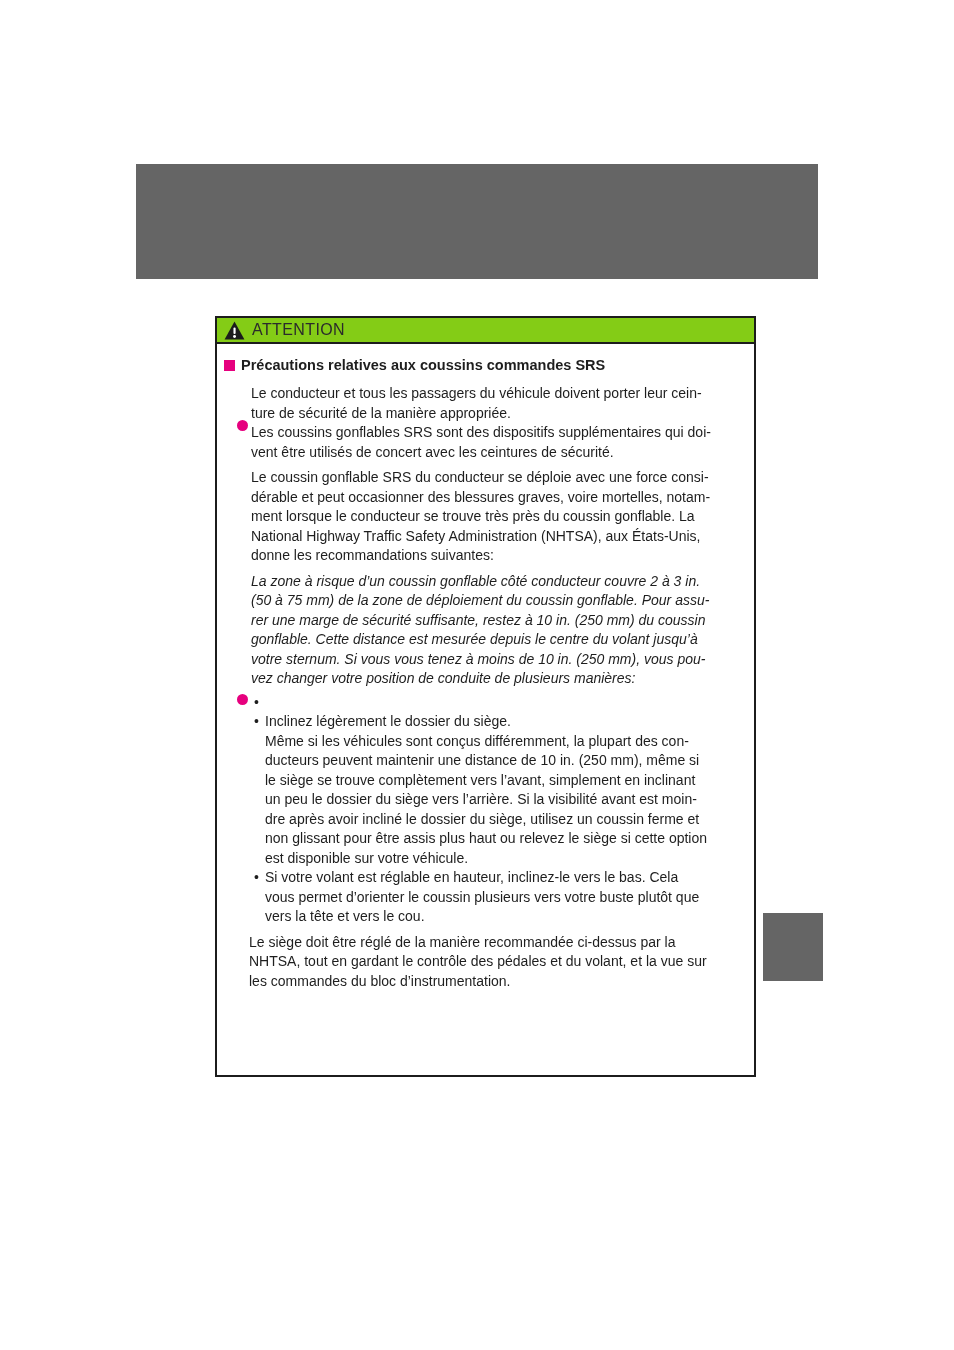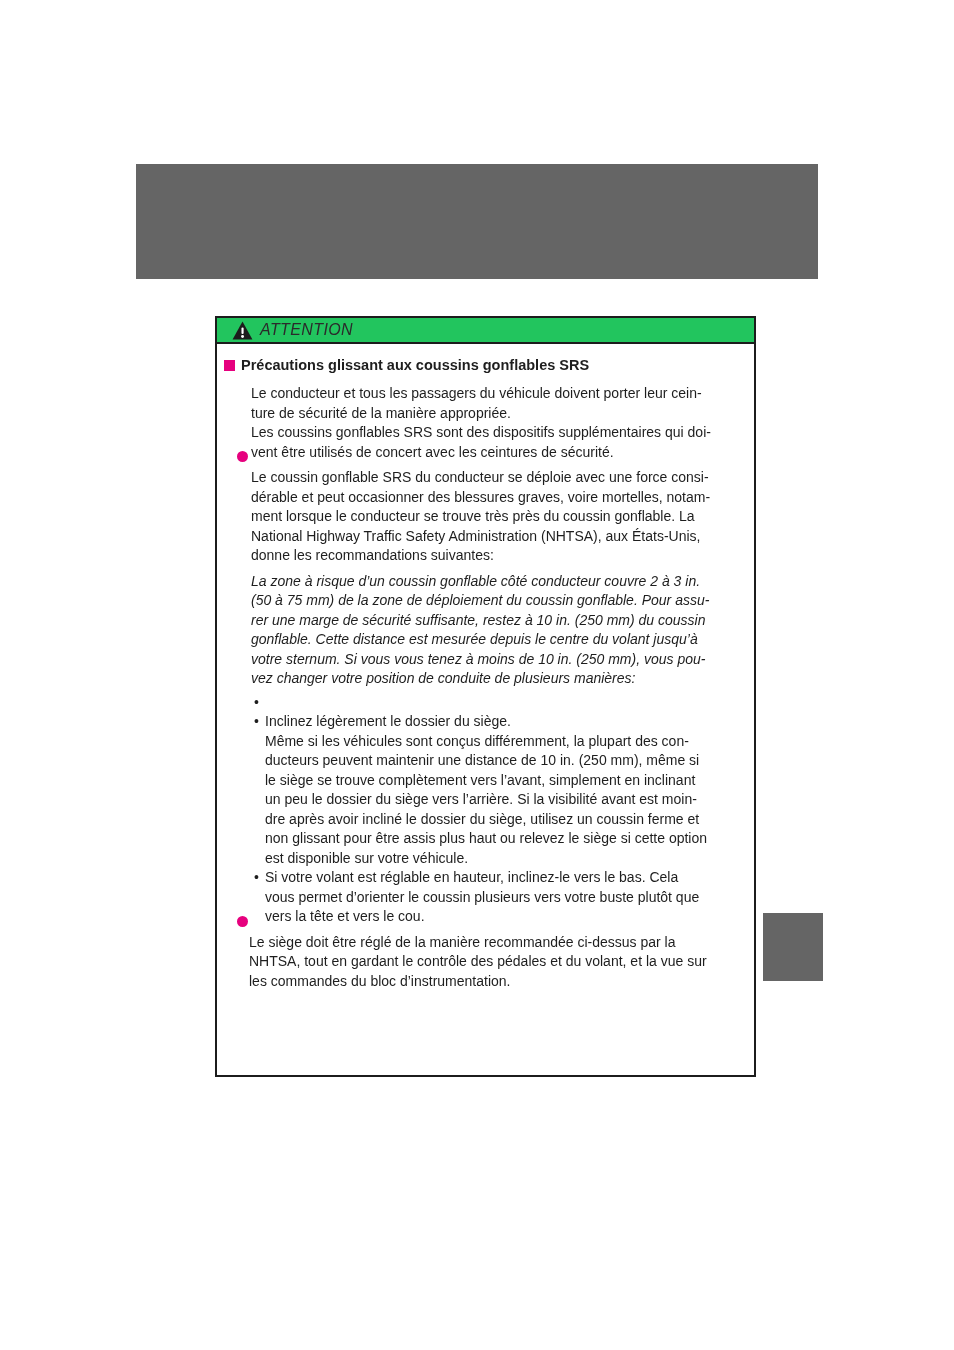--- a/index.html
+++ b/index.html
@@ -25,26 +25,25 @@
   }
   .attention-box {
     position: absolute;
     left: 215px; top: 316px;
     width: 541px;
     box-sizing: border-box;
   }
   .attention-header {
     box-sizing: border-box;
     height: 28px;
-    background: #22c55e;
+    background: #84cc16;
     border: 2px solid #1c1c1c;
     display: flex;
     align-items: center;
-    padding-left: 15px;
-    font-style: italic;
+    padding-left: 7px;
   }
   .warn-icon {
     display: inline-flex;
     width: 21px; height: 19px;
     margin-right: 7px;
   }
   .attention-label {
     font-size: 16px;
     letter-spacing: 0.4px;
     color: #2b2b2b;
@@ -77,21 +76,21 @@
     margin: 3px 6px 0 0;
   }
   .section-title {
     font-size: 14.5px;
     font-weight: bold;
     line-height: 17px;
   }
   .intro { margin: 0 0 6px 13px; }
   .bullet-item {
     display: flex;
-    align-items: flex-end;
+    align-items: center;
     margin: 0 0 6px 13px;
   }
   .round-bullet {
     flex: 0 0 auto;
     width: 11px; height: 11px;
     border-radius: 50%;
     background: #e6007e;
     margin: 4px 3px 0 0;
   }
   .bullet-content { flex: 1 1 auto; min-width: 0; }
@@ -128,21 +127,21 @@
           <circle cx="12.05" cy="18" r="1.7" fill="#ffffff"></circle>
         </svg>
       </span>
       <span class="attention-label">ATTENTION</span>
     </header>
 
     <div class="attention-body">
 
       <div class="section-title-row">
         <span class="square-bullet"></span>
-        <span class="section-title">Précautions glissant aux coussins gonflables SRS</span>
+        <span class="section-title">Précautions relatives aux coussins commandes SRS</span>
       </div>
 
 
       <div class="bullet-item">
         <span class="round-bullet"></span>
         <div class="bullet-content">
           <p class="para">Le conducteur et tous les passagers du véhicule doivent porter leur cein-
 ture de sécurité de la manière appropriée.
 Les coussins gonflables SRS sont des dispositifs supplémentaires qui doi-
 vent être utilisés de concert avec les ceintures de sécurité.</p>

